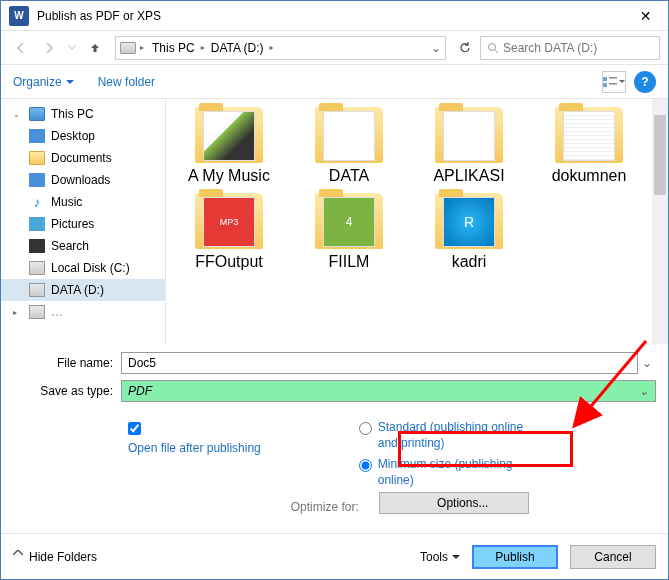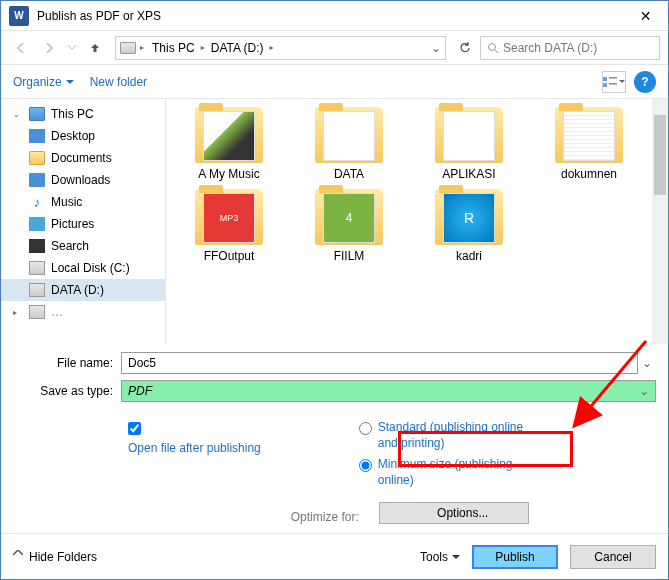--- a/index.html
+++ b/index.html
@@ -19,21 +19,21 @@
 .drive-icon { width: 16px; height: 12px; background: linear-gradient(#e8e8e8, #ccc); border: 1px solid #999; border-radius: 1px; }
 .breadcrumb { display: flex; align-items: center; gap: 2px; flex: 1; }
 .crumb { padding: 2px 4px; cursor: pointer; }
 .crumb-sep { color: #666; font-size: 8px; }
 .addr-drop { color: #666; margin-left: auto; cursor: pointer; }
 .refresh-btn { width: 22px; height: 22px; display: flex; align-items: center; justify-content: center; cursor: pointer; color: #555; }
 .search-box { width: 180px; height: 24px; border: 1px solid #ccc; display: flex; align-items: center; padding: 0 6px; color: #777; }
 .search-box svg { margin-right: 4px; }
 
 
-.toolbar { height: 34px; display: flex; align-items: center; padding: 0 12px; gap: 16px; border-bottom: 1px solid #e5e5e5; }
+.toolbar { height: 34px; display: flex; align-items: center; padding: 0 12px; gap: 24px; border-bottom: 1px solid #e5e5e5; }
 .tool-link { color: #1e6fbf; cursor: pointer; display: flex; align-items: center; gap: 4px; }
 .tool-right { margin-left: auto; display: flex; align-items: center; gap: 8px; }
 .view-btn { width: 24px; height: 22px; border: 1px solid #ccc; display: flex; align-items: center; justify-content: center; cursor: pointer; }
 .help-btn { width: 22px; height: 22px; border-radius: 50%; background: #1e88e5; color: #fff; display: flex; align-items: center; justify-content: center; font-weight: bold; cursor: pointer; }
 
 
 .main { display: flex; height: 245px; }
 .sidebar { width: 165px; border-right: 1px solid #e5e5e5; overflow: hidden; padding: 4px 0; }
 .tree-item { display: flex; align-items: center; height: 22px; padding-left: 12px; gap: 6px; cursor: pointer; }
 .tree-item.child { padding-left: 28px; }
@@ -49,40 +49,40 @@
 .ico-video { background: #333; }
 .ico-drive { background: linear-gradient(#e8e8e8,#ccc); border: 1px solid #999; }
 
 .content { flex: 1; padding: 8px; overflow: hidden; position: relative; }
 .folder-grid { display: flex; flex-wrap: wrap; gap: 8px 10px; }
 .folder-item { width: 110px; display: flex; flex-direction: column; align-items: center; gap: 4px; cursor: pointer; }
 .folder-thumb { width: 68px; height: 56px; position: relative; }
 .folder-back { position: absolute; inset: 0; background: linear-gradient(#ffe9a8,#f5c95d); border-radius: 2px 6px 2px 2px; }
 .folder-back::before { content: ""; position: absolute; top: -4px; left: 4px; width: 24px; height: 8px; background: #f5c95d; border-radius: 2px 2px 0 0; }
 .folder-paper { position: absolute; top: 4px; left: 8px; right: 8px; bottom: 2px; background: #fff; border: 1px solid #ddd; }
-.folder-label { text-align: center; font-size: 12px; }
+.folder-label { text-align: center; font-size: 16px; }
 .scrollbar-v { position: absolute; right: 0; top: 0; bottom: 0; width: 16px; background: #f0f0f0; }
 .scroll-thumb { position: absolute; left: 2px; right: 2px; top: 16px; height: 80px; background: #c8c8c8; }
 
 
 .form-area { padding: 8px 12px 0 12px; position: relative; }
 .form-row { display: flex; align-items: center; margin-bottom: 6px; }
 .form-label { width: 108px; text-align: right; padding-right: 8px; }
 .form-input { flex: 1; height: 22px; border: 1px solid #999; padding: 0 6px; background: #fff; }
 .form-select { flex: 1; height: 22px; border: 1px solid #999; padding: 0 6px; background: #86efac; display: flex; align-items: center; justify-content: space-between; font-style: italic; }
 
 .options-area { display: flex; padding: 12px 0 8px 115px; gap: 30px; position: relative; }
 .chk-row { display: flex; align-items: flex-start; gap: 6px; color: #1e6fbf; flex-direction: column; }
 .chk-row input { margin-top: 2px; }
 .opt-col { display: flex; flex-direction: column; gap: 2px; }
 .opt-label { color: #777; }
 .radio-row { display: flex; align-items: flex-start; gap: 6px; }
 .radio-row input { margin-top: 2px; }
 .radio-text { color: #1e6fbf; line-height: 1.3; }
-.options-btn { width: 150px; height: 22px; border: 1px solid #adadad; background: #e1e1e1; margin-left: 20px; margin-top: 14px; cursor: pointer; padding-left: 18px; }
+.options-btn { width: 150px; height: 22px; border: 1px solid #adadad; background: #e1e1e1; margin-left: 20px; margin-top: 4px; cursor: pointer; padding-left: 18px; }
 
 
 .anno-box { position: absolute; border: 3px solid #ff0000; pointer-events: none; }
 .anno-arrow { position: absolute; pointer-events: none; }
 
 
 .footer { position: absolute; bottom: 0; left: 0; right: 0; height: 46px; border-top: 1px solid #e5e5e5; display: flex; align-items: center; padding: 0 12px; gap: 12px; }
 .hide-folders { display: flex; align-items: flex-start; gap: 6px; cursor: pointer; }
 .footer-spacer { flex: 1; }
 .tools-drop { display: flex; align-items: center; gap: 4px; cursor: pointer; }

